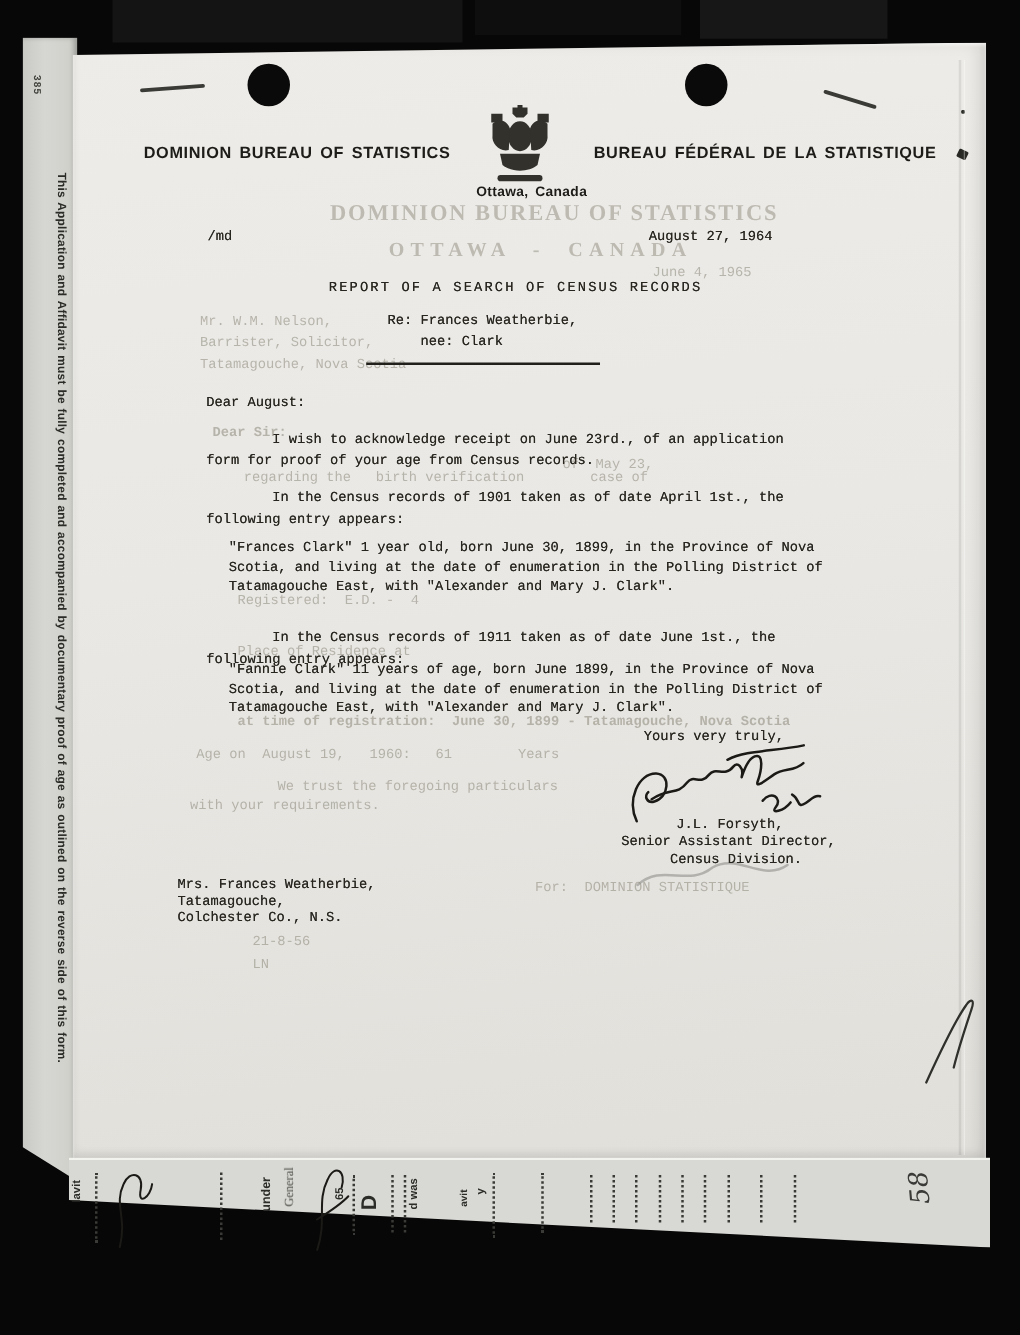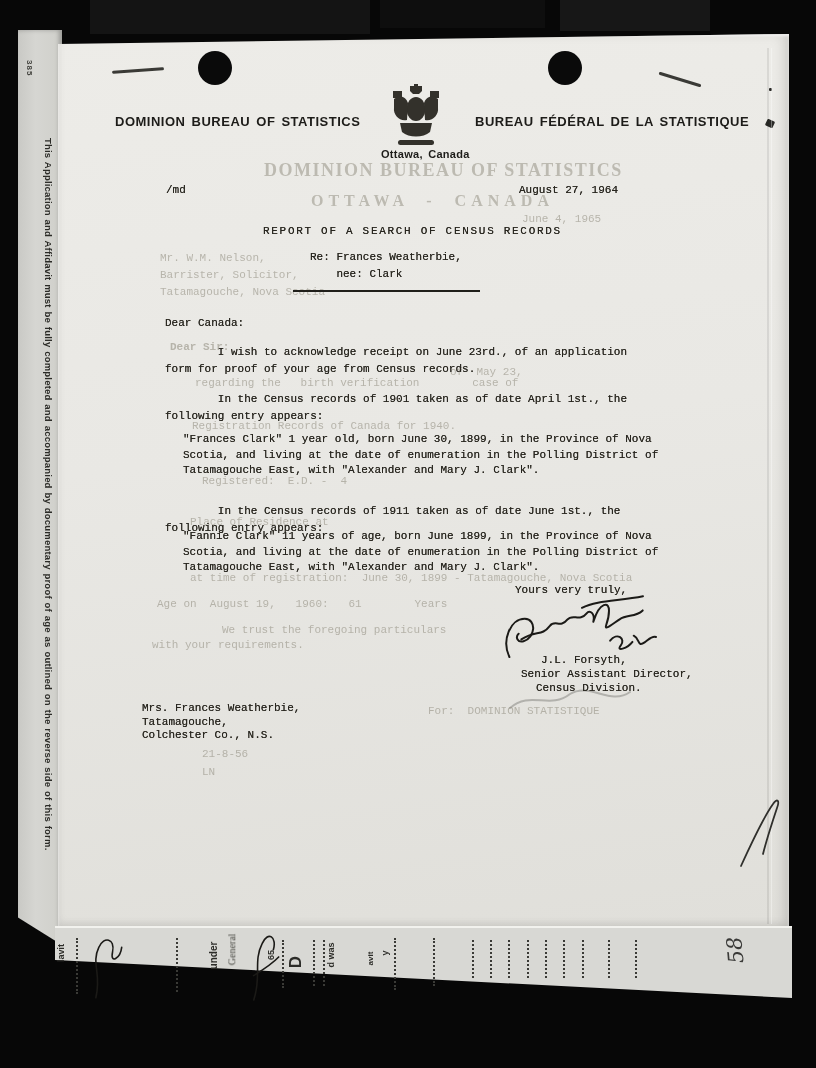--- a/index.html
+++ b/index.html
@@ -86,41 +86,40 @@
 
   <div class="abs ghost-serif" style="left:264px;top:160px;font-size:18px;letter-spacing:1.5px;">DOMINION BUREAU OF STATISTICS</div>
   <div class="abs ghost-serif" style="left:311px;top:192px;font-size:16px;letter-spacing:5px;">OTTAWA  -  CANADA</div>
   <div class="abs ghost" style="left:522px;top:211px;">June 4, 1965</div>
   <div class="abs ghost" style="left:160px;top:250px;">Mr. W.M. Nelson,
 Barrister, Solicitor,
 Tatamagouche, Nova Scotia</div>
   <div class="abs ghost" style="left:170px;top:339px;font-weight:bold;">Dear Sir:</div>
   <div class="abs ghost" style="left:450px;top:364px;">of  May 23,</div>
   <div class="abs ghost" style="left:195px;top:375px;">regarding the   birth verification        case of</div>
-  <div class="abs ghost" style="left:192px;top:418px;">Registration Records of Canada for 1940.</div>
-  <div class="abs ghost" style="left:190px;top:473px;margin-left:12px;">Registered:  E.D. -  4</div>
+  <div class="abs ghost" style="left:190px;top:473px;">Registered:  E.D. -  4</div>
   <div class="abs ghost" style="left:190px;top:514px;">Place of Residence at</div>
-  <div class="abs ghost" style="left:190px;top:570px;">at time of registration:  June 30, 1899 - Tatamagouche, Nova Scotia</div>
+  <div class="abs ghost" style="left:190px;top:570px;font-weight:bold;">at time of registration:  June 30, 1899 - Tatamagouche, Nova Scotia</div>
   <div class="abs ghost" style="left:157px;top:596px;">Age on  August 19,   1960:   61        Years</div>
   <div class="abs ghost" style="left:222px;top:622px;">We trust the foregoing particulars</div>
   <div class="abs ghost" style="left:152px;top:637px;">with your requirements.</div>
   <svg class="abs ink" style="left:505px;top:686px;opacity:.25;" width="130" height="28" viewBox="0 0 130 28">
     <path d="M5 22 C25 4 45 24 65 8 C85 -4 105 20 125 6"></path>
   </svg>
   <div class="abs ghost" style="left:428px;top:703px;">For:  DOMINION STATISTIQUE</div>
   <div class="abs ghost" style="left:202px;top:746px;">21-8-56</div>
   <div class="abs ghost" style="left:202px;top:764px;">LN</div>
 
   <div class="abs mono" style="left:166px;top:182px;">/md</div>
   <div class="abs mono" style="left:519px;top:182px;">August 27, 1964</div>
   <div class="abs mono" style="left:263px;top:223px;letter-spacing:1.7px;">REPORT OF A SEARCH OF CENSUS RECORDS</div>
   <div class="abs mono" style="left:310px;top:249px;">Re: Frances Weatherbie,
     nee: Clark</div>
   <div class="abs" style="left:293px;top:290px;width:187px;height:2px;background:#201f1a;"></div>
-  <div class="abs mono" style="left:165px;top:315px;">Dear Canada:</div>
+  <div class="abs mono" style="left:165px;top:315px;">Dear August:</div>
   <div class="abs mono" style="left:165px;top:344px;">        I wish to acknowledge receipt on June 23rd., of an application
 form for proof of your age from Census records.</div>
   <div class="abs mono" style="left:165px;top:391px;">        In the Census records of 1901 taken as of date April 1st., the
 following entry appears:</div>
   <div class="abs mono tight" style="left:183px;top:432px;">"Frances Clark" 1 year old, born June 30, 1899, in the Province of Nova
 Scotia, and living at the date of enumeration in the Polling District of
 Tatamagouche East, with "Alexander and Mary J. Clark".</div>
   <div class="abs mono" style="left:165px;top:488px;margin-top:15px;">        In the Census records of 1911 taken as of date June 1st., the
 following entry appears:</div>
   <div class="abs mono tight" style="left:183px;top:529px;">"Fannie Clark" 11 years of age, born June 1899, in the Province of Nova
@@ -129,21 +128,21 @@
   <div class="abs mono" style="left:515px;top:582px;">Yours very truly,</div>
 
   <svg class="abs ink" style="left:497px;top:602px;transform:rotate(-7deg);" width="170" height="62" viewBox="0 0 170 62">
     <path d="M10 46 C4 28 16 8 30 10 C42 12 38 30 26 32 C20 33 18 27 22 24"></path>
     <path d="M24 30 C40 22 44 30 54 20 C60 14 64 24 72 16 C78 10 84 20 92 12 C96 8 100 14 98 20 C96 26 102 8 110 6 C118 4 114 18 110 26 C107 32 116 26 124 22 C132 18 140 22 148 16"></path>
     <path d="M88 6 C104 0 126 4 150 2"></path>
     <path d="M112 42 C120 34 128 42 122 48 C116 54 128 52 134 46 M136 40 C142 44 138 52 146 48 C150 46 154 42 158 44"></path>
   </svg>
 
   <div class="abs mono addr" style="left:541px;top:654px;">J.L. Forsyth,</div>
-  <div class="abs mono addr" style="left:497px;top:668px;margin-left:24px;">Senior Assistant Director,</div>
+  <div class="abs mono addr" style="left:497px;top:668px;">Senior Assistant Director,</div>
   <div class="abs mono addr" style="left:536px;top:682px;">Census Division.</div>
 
   <div class="abs mono addr" style="left:142px;top:702px;">Mrs. Frances Weatherbie,
 Tatamagouche,
 Colchester Co., N.S.</div>
 
   <svg class="abs ink" style="left:733px;top:792px;" width="48" height="78" viewBox="0 0 48 78">
     <path d="M8 74 C18 52 30 26 40 12 C44 6 47 8 44 16 C40 28 34 46 30 62" style="stroke-width:1.8;stroke:#2f2f2c;"></path>
   </svg>
 

